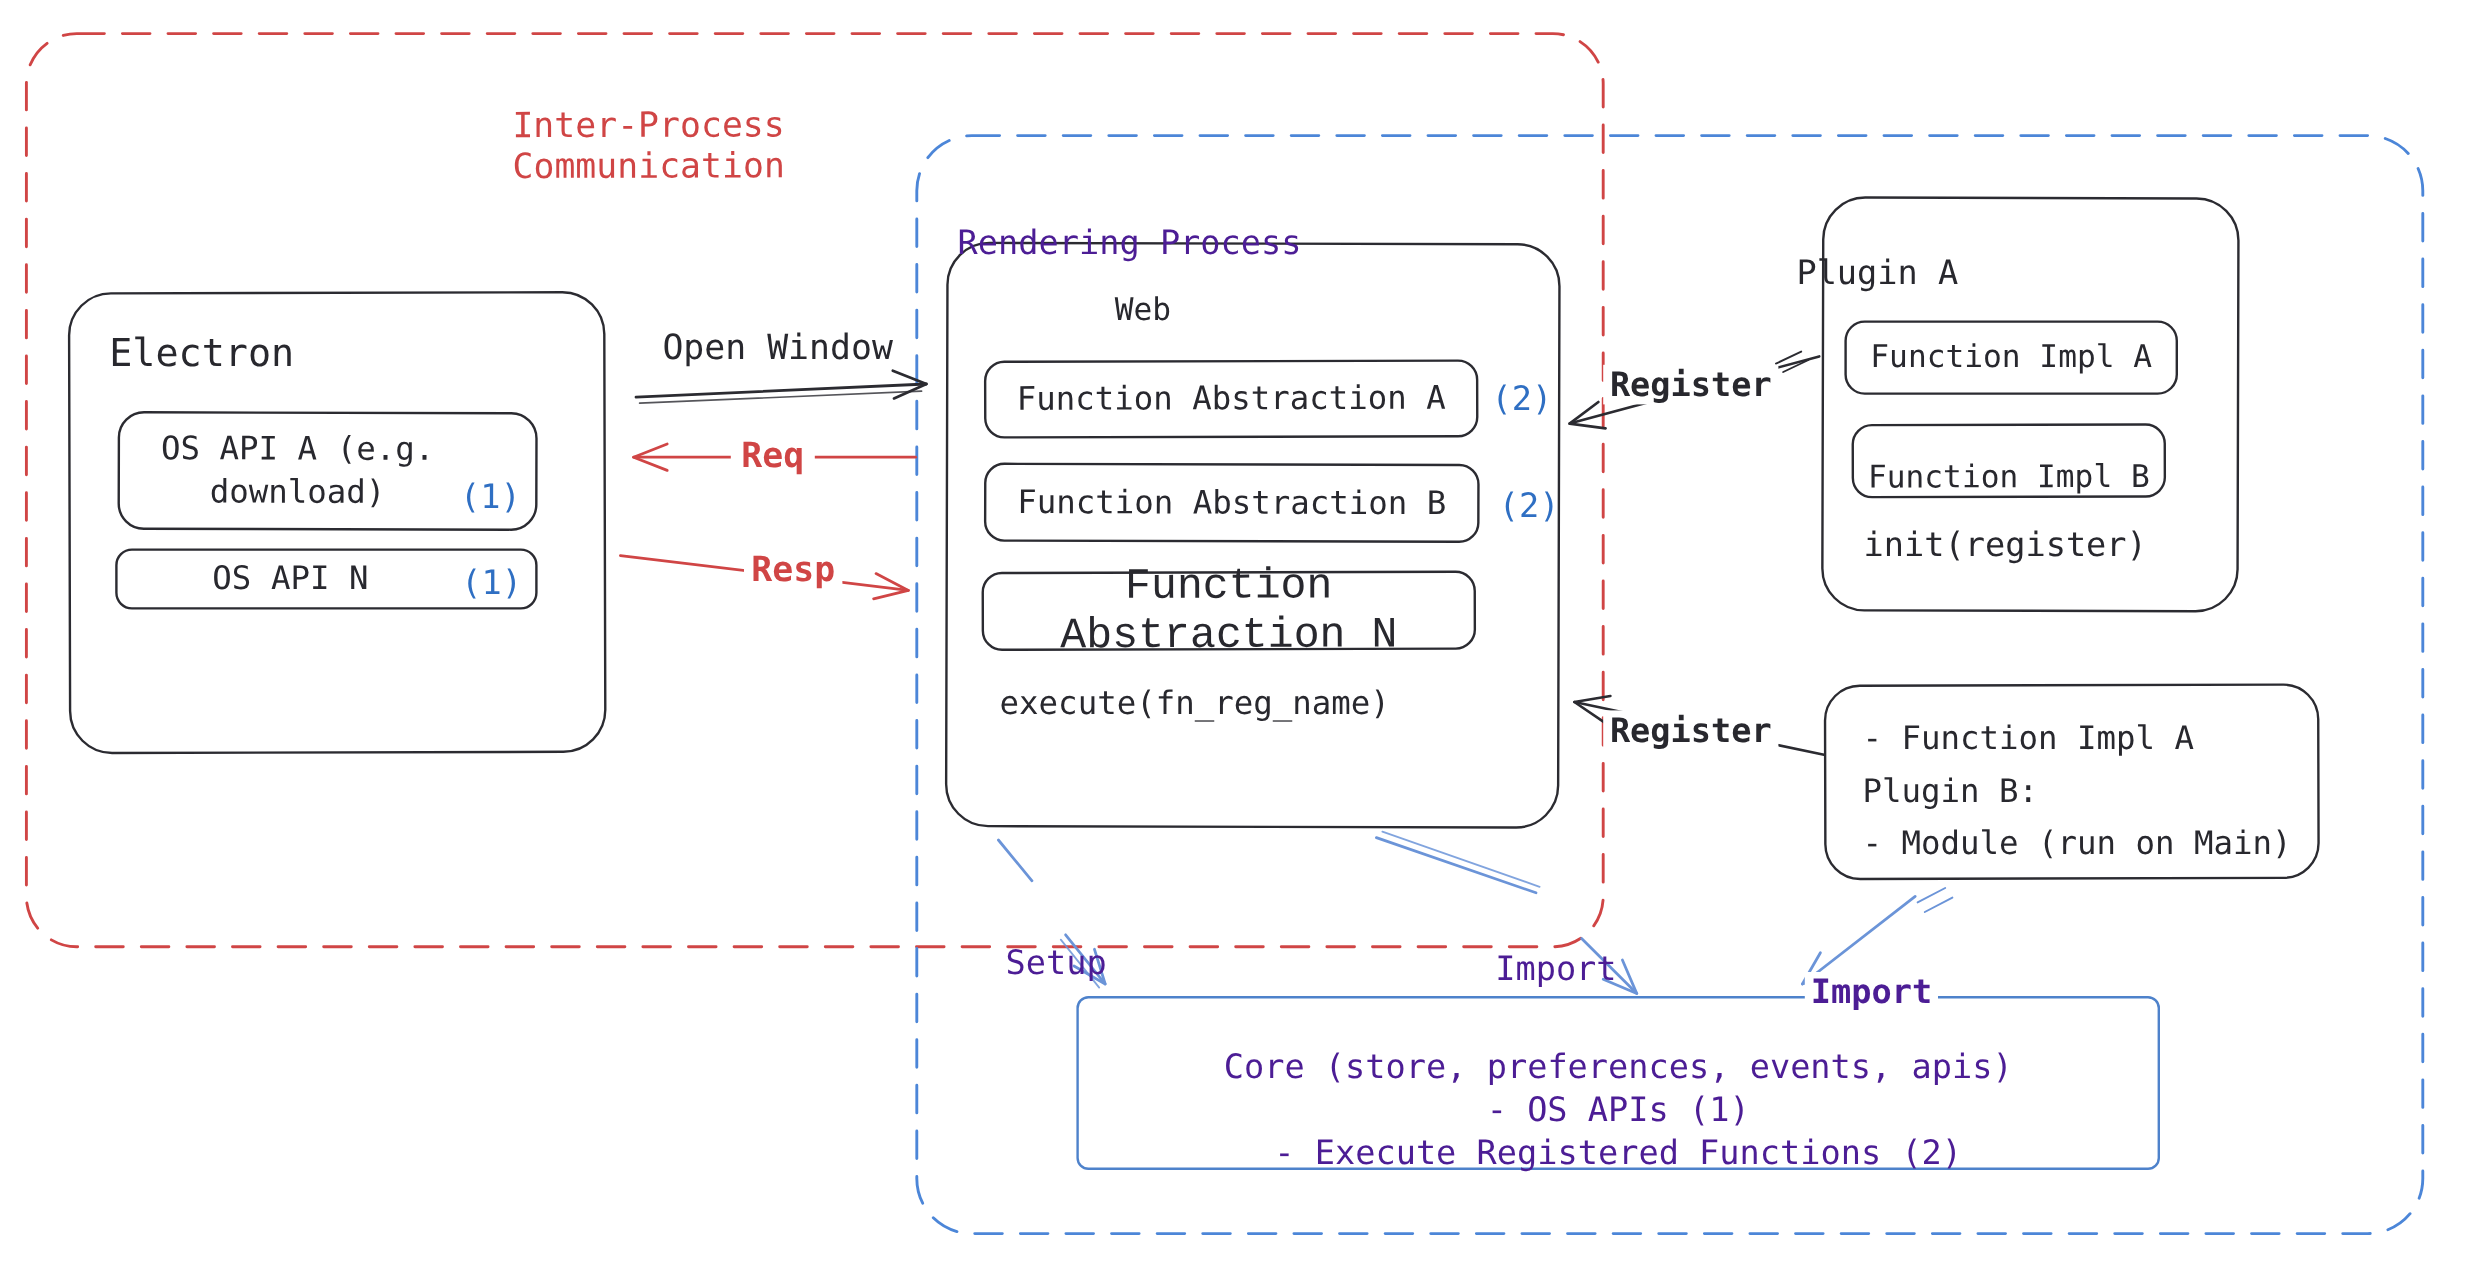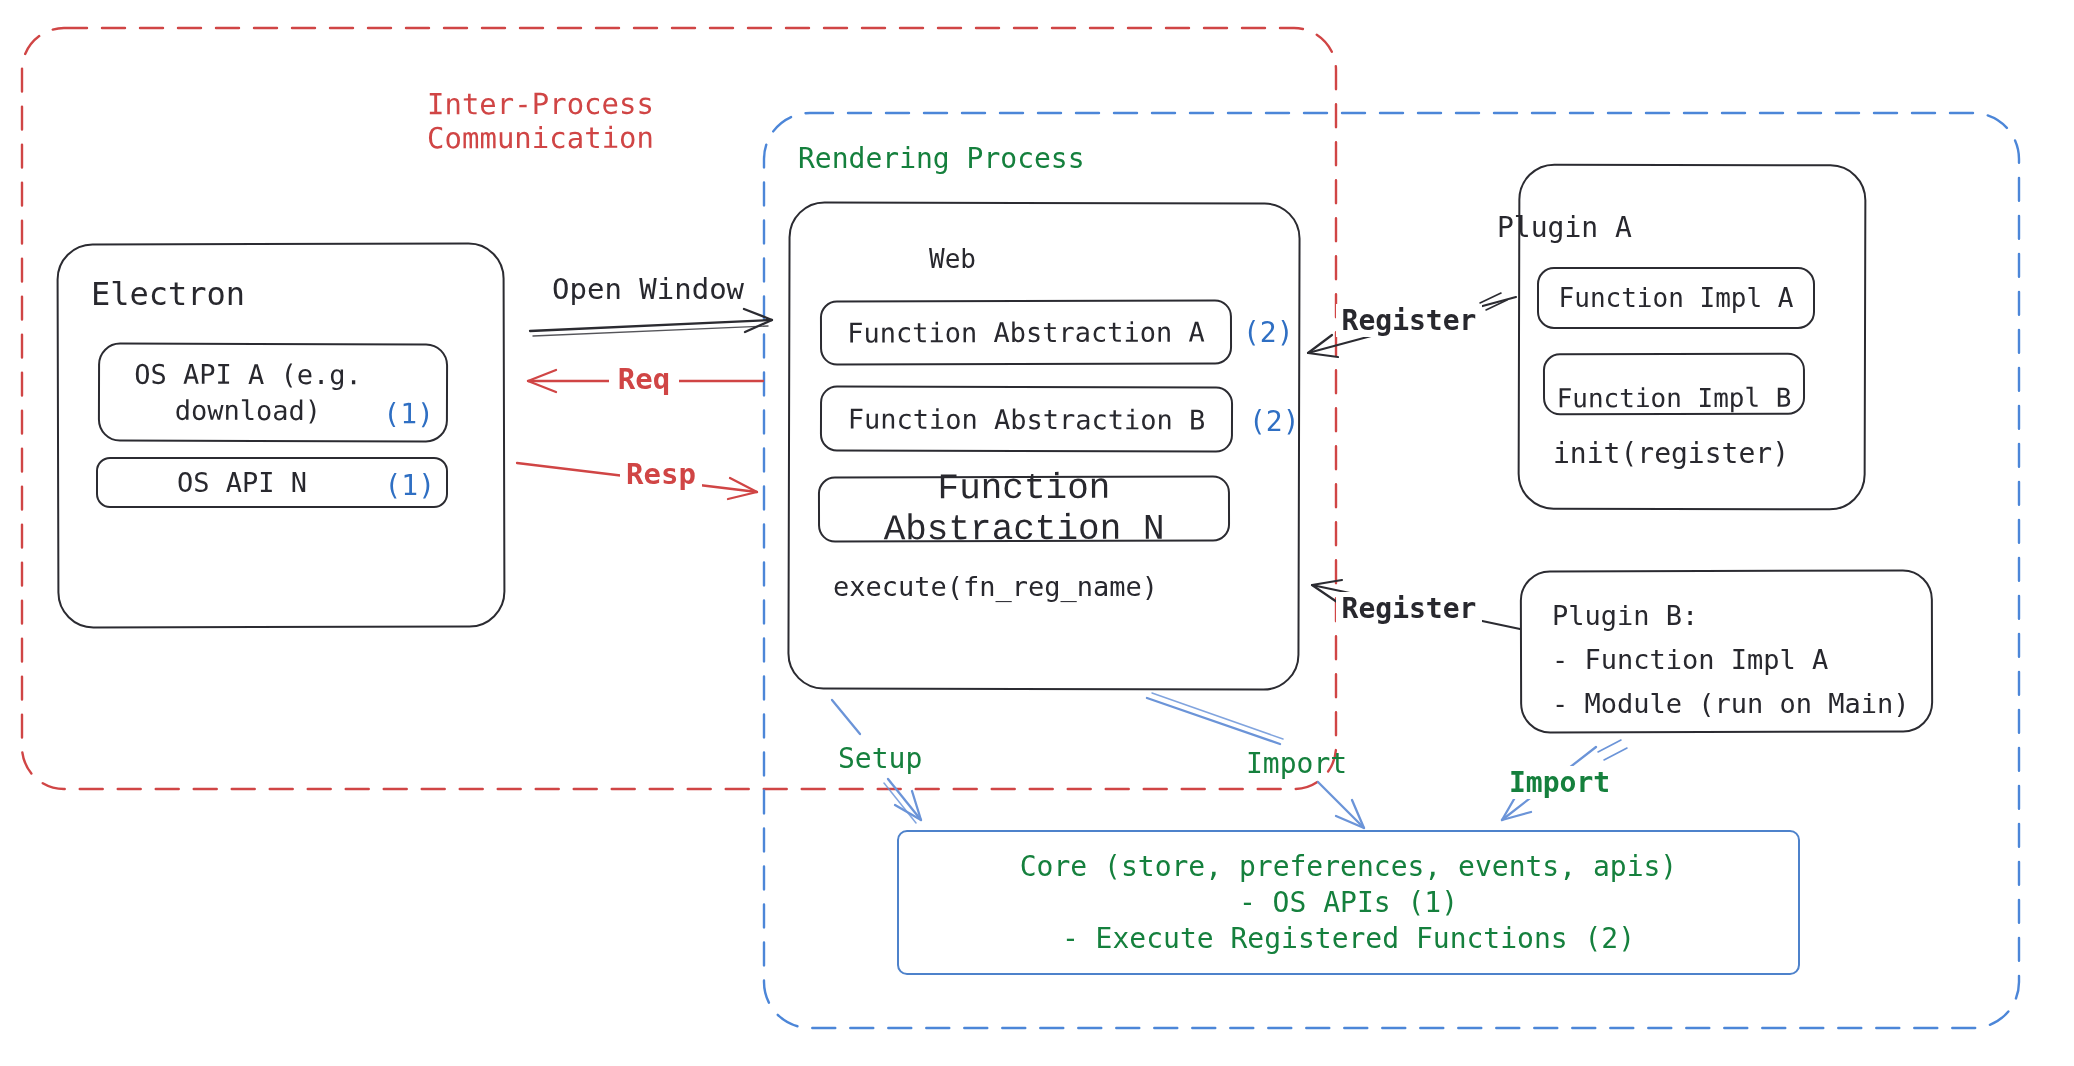--- a/index.html
+++ b/index.html
@@ -5,21 +5,21 @@
   * { margin:0; padding:0; box-sizing:border-box; }
   html,body { background:#fff; }
   body { font-family:"DejaVu Sans Mono","Liberation Mono",monospace; color:#28282e; }
   .stage { position:relative; width:2074px; height:1066px; background:#fff; overflow:hidden; }
   .stage svg.overlay { position:absolute; left:0; top:0; z-index:1; }
   .box { position:absolute; border:2.3px solid #2b2b31; border-radius:36px; background:#fff; z-index:2; }
   .box.small { border-radius:17px; border-width:2.2px; }
   .lbl { position:absolute; z-index:3; white-space:nowrap; }
   .title { font-size:28px; }
   .badge { color:#2f6fc3; font-size:28px; }
-  .blue  { color:#15803d; }
+  .blue  { color:#4c1d95;margin-top:44px; }
   .red   { color:#d04545; }
   .bgw   { background:#fff; padding:0 5px;font-weight:bold; }
   .center-text { display:flex; align-items:center; justify-content:center; text-align:center; }
   
   .t1 { transform:rotate(-0.15deg); }
   .t2 { transform:rotate(0.15deg); }
 </style>
 </head>
 <body>
 
@@ -130,22 +130,22 @@
   </div>
 
   <div class="box small center-text t1" style="left:1543px; top:353px; width:262px; height:62px;align-items:flex-end;">
     <div style="font-size:26px;">Function Impl B</div>
   </div>
 
   <div class="lbl" style="left:1553px; top:437px; font-size:28px;">init(register)</div>
 
   <div class="box t1" style="left:1520px; top:570px; width:413px; height:163px; border-radius:30px;"></div>
   <div class="lbl" style="left:1552px; top:594px; font-size:27px; line-height:44px;">
+    <div>- Function Impl A</div>
     <div>Plugin B:</div>
-    <div>- Function Impl A</div>
     <div>- Module (run on Main)</div>
   </div>
 
   <div class="box center-text" style="left:897px; top:830px; width:903px; height:145px; border-radius:10px; border-color:#4e82cb; z-index:2;">
     <div class="blue" style="font-size:28px; line-height:36px; text-align:center;">
       <div>Core (store, preferences, events, apis)</div>
       <div>- OS APIs (1)</div>
       <div>- Execute Registered Functions (2)</div>
     </div>
   </div>

